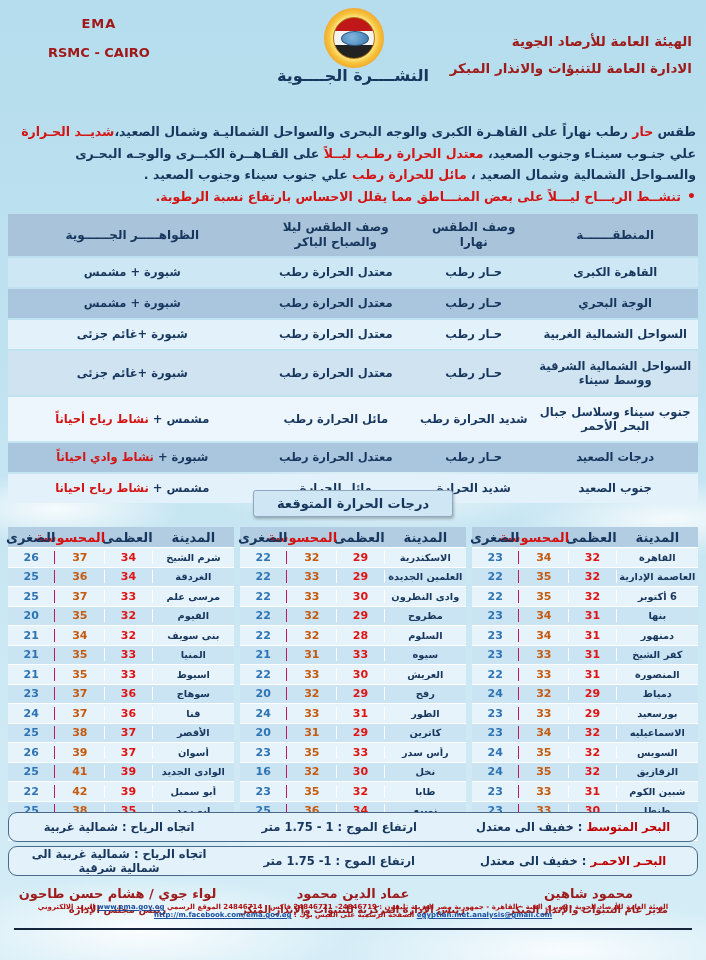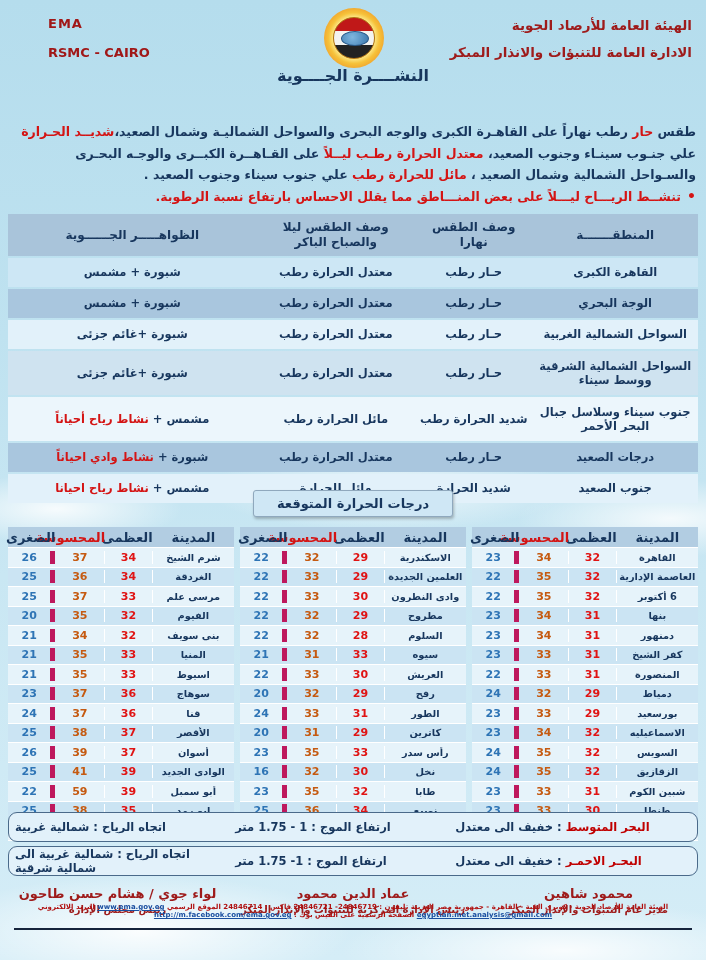--- a/index.html
+++ b/index.html
@@ -11,23 +11,23 @@
       radial-gradient(ellipse 220px 55px at 95% 54%, rgba(255,255,255,.8), rgba(255,255,255,0) 70%),
       radial-gradient(ellipse 300px 80px at 20% 97%, rgba(255,255,255,.9), rgba(255,255,255,0) 70%),
       radial-gradient(ellipse 320px 70px at 80% 99%, rgba(255,255,255,.85), rgba(255,255,255,0) 70%),
       radial-gradient(ellipse 200px 40px at 45% 88%, rgba(255,255,255,.5), rgba(255,255,255,0) 70%),
       linear-gradient(180deg,#b5dded 0%,#bfe2f0 35%,#c9e7f3 60%,#d5edf7 100%);
   }
   .seg-navy { color:#17365d; }
   .seg-red { color:#d41414; }
 
   
-  .en-block { position:absolute; top:16px; left:48px; color:#a01818; font-weight:bold; font-size:13px; direction:ltr; }
+  .en-block { position:absolute; top:16px; left:48px; color:#a01818; font-weight:bold; font-size:13px; text-align:center; direction:ltr; }
   .en-block .l1 { margin-bottom:14px; letter-spacing:1px; }
-  .ar-org { position:absolute; top:12px; right:14px; text-align:right; color:#9e1b1b; font-weight:bold; font-size:13.5px; line-height:2.0; }
+  .ar-org { position:absolute; top:28px; right:14px; text-align:right; color:#9e1b1b; font-weight:bold; font-size:13.5px; line-height:2.0; }
   .logo { position:absolute; top:8px; left:324px; width:60px; height:60px; border-radius:50%;
     background:radial-gradient(circle,#fce98a 0 48%,#f6c23a 60%,#ef9b2a 78%,rgba(239,155,42,0) 80%); display:flex; align-items:center; justify-content:center; }
   .logo-flag { width:42px; height:42px; border-radius:50%; overflow:hidden; border:1px solid #b07010;
     background:linear-gradient(180deg,#c01818 0 33%,#f3f3f0 33% 67%,#222 67% 100%); position:relative; }
   .logo-globe { position:absolute; top:13px; left:7px; width:28px; height:15px; border-radius:50%;
     background:radial-gradient(circle at 40% 40%, #7fb6de, #3a77ad); border:1px solid #2a5a8a; }
   .bulletin-title { position:absolute; top:66px; left:233px; width:240px; text-align:center; color:#17365d; font-weight:bold; font-size:16px; }
   .bulletin-date { position:absolute; top:90px; left:233px; width:240px; text-align:center; color:#17365d; font-weight:bold; font-size:15px; }
 
   
@@ -64,27 +64,27 @@
   .t-head { background:#b2cde2; height:21px; border-bottom:1px solid #fff; }
   .t-head div { font-size:13px; font-weight:bold; color:#17365d; text-align:center; }
   .t-head .h-feels { color:#d41414; }
   .t-row { height:19.5px; border-bottom:1px solid #fff; }
   .t-row:nth-child(odd) { background:#cbe4f3; }
   .t-row:nth-child(even) { background:#e6f3fa; }
   .t-cell { text-align:center; font-weight:bold; overflow:hidden; white-space:nowrap; }
   .t-city { font-size:9.8px; color:#17365d; }
   .t-max { font-size:11px; color:#e01414; border-right:1px solid #fff; }
   .t-feels { font-size:11px; color:#c55a11; border-right:1px solid #fff; }
-  .t-min { font-size:11px; color:#2e74b5; border-right:5px solid #be185d; }
+  .t-min { font-size:11px; color:#2e74b5; border-right:1px solid #be185d; }
 
   
   .sea-row { position:absolute; right:8px; width:690px; height:30px; background:#e2f1fa; border:1px solid #4a6a8a;
     border-radius:9px; display:grid; grid-template-columns:36% 32% 32%; align-items:center; font-size:11.5px; font-weight:bold; color:#17365d; }
   .sea-1 { top:812px; } .sea-2 { top:846px; }
-  .sea-cell { text-align:left; padding:0 6px; }
+  .sea-cell { text-align:center; padding:0 6px; }
   .sea-label { color:#c00000;margin-top:44px; }
 
   
   .signatures { position:absolute; top:886px; right:8px; width:690px; display:grid; grid-template-columns:1fr 1.15fr 1fr; }
   .sig { text-align:center; color:#9e1b1b; font-weight:bold; }
   .sig-name { font-size:13px; margin-bottom:3px; }
   .sig-title { font-size:10px; }
 
   .divider { position:absolute; top:928px; left:14px; width:678px; height:2px; background:#16243c; }
 
@@ -443,21 +443,21 @@
         </div>
         <div class="t-row">
           <div class="t-cell t-city">الوادى الجديد</div>
           <div class="t-cell t-max">39</div>
           <div class="t-cell t-feels">41</div>
           <div class="t-cell t-min">25</div>
         </div>
         <div class="t-row">
           <div class="t-cell t-city">أبو سمبل</div>
           <div class="t-cell t-max">39</div>
-          <div class="t-cell t-feels">59</div>
+          <div class="t-cell t-feels">42</div>
           <div class="t-cell t-min">22</div>
         </div>
         <div class="t-row">
           <div class="t-cell t-city">ابو رمد</div>
           <div class="t-cell t-max">35</div>
           <div class="t-cell t-feels">38</div>
           <div class="t-cell t-min">25</div>
         </div>
         <div class="t-row">
           <div class="t-cell t-city">راس حدربة</div>

